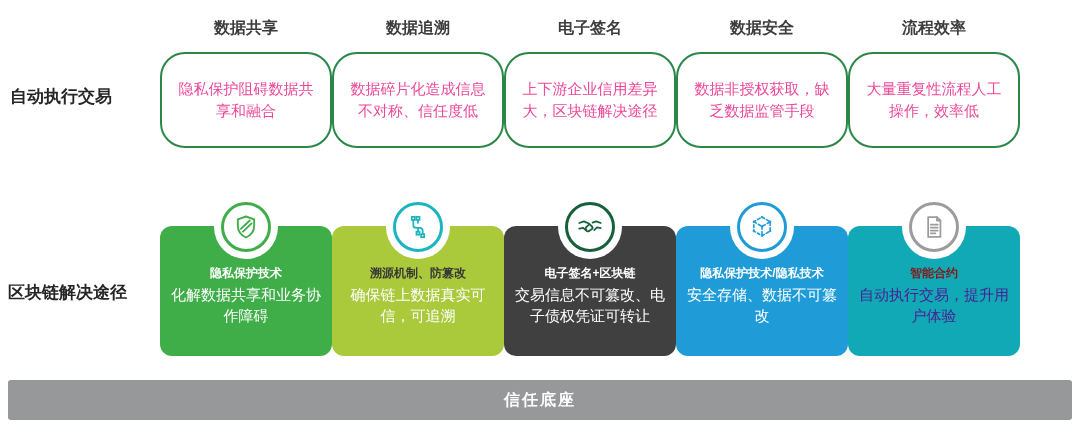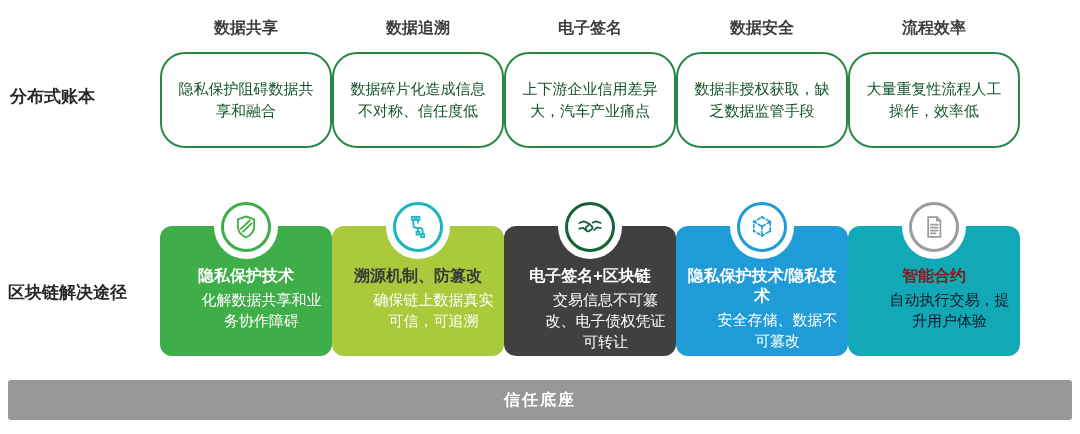--- a/index.html
+++ b/index.html
@@ -13,55 +13,55 @@
     display:grid; grid-template-columns:repeat(5,172px); column-gap:0;
   }
   .col { width:172px; }
   .col-header {
     height:22px; text-align:center; font-size:16px; font-weight:bold;
     color:#3d3d3d; margin-bottom:12px;
   }
   .pain-box {
     height:96px; background:#ffffff; border:2px solid #2A8747; border-radius:25px;
     display:flex; align-items:center; justify-content:center; text-align:center;
-    font-size:15px; color:#14532d; line-height:1.45; padding:4px 10px;
+    font-size:15px; color:#ec4899; line-height:1.45; padding:4px 10px;
   }
   .solution {
     position:relative; margin-top:78px; height:130px; border-radius:12px;
     text-align:center; color:#ffffff; padding:40px 8px 6px 8px;
   }
   .icon-disc {
     position:absolute; top:-31px; left:50%; transform:translateX(-50%);
     width:64px; height:64px; border-radius:50%; background:#ffffff;
     display:flex; align-items:center; justify-content:center;
   }
   .icon-ring {
     width:50px; height:50px; border-radius:50%; border:3px solid currentColor;
     display:flex; align-items:center; justify-content:center; background:#fff;
   }
   .icon-ring svg { display:block; }
-  .sol-title { font-size:16px; font-weight:bold; line-height:1.25; margin-bottom:3px; }
-  .sol-body { font-size:15px; line-height:1.4;margin-left:31px; }
+  .sol-title { font-size:12px; font-weight:bold; line-height:1.25; margin-bottom:3px; }
+  .sol-body { font-size:15px; line-height:1.4; }
   .row-label {
     position:absolute; font-weight:bold; color:#262626; font-size:17px; white-space:nowrap;
   }
   .row-label.pain { left:10px; top:85px; }
   .row-label.solution-label { left:8px; top:281px; }
   .footer-bar {
     position:absolute; left:8px; top:380px; width:1064px; height:40px;
     border-radius:3px; display:flex; align-items:center; justify-content:center;
     color:#ffffff; font-size:16px; font-weight:bold; letter-spacing:2px;
   }
 </style>
 </head>
 <body>
 
 <div class="canvas">
 
-  <div class="row-label pain">分布式账本</div>
+  <div class="row-label pain">自动执行交易</div>
   <div class="row-label solution-label">区块链解决途径</div>
 
   <div class="grid">
 
     <div class="col">
       <div class="col-header">数据共享</div>
       <div class="pain-box">
         <span>隐私保护阻碍数据共享和融合</span>
       </div>
       <div class="solution" style="background-color: rgb(63, 174, 73);">
@@ -99,21 +99,21 @@
           </div>
         </div>
         <div class="sol-title" style="color: rgb(55, 55, 55);">溯源机制、防篡改</div>
         <div class="sol-body" style="color: rgb(255, 255, 255);">确保链上数据真实可信，可追溯</div>
       </div>
     </div>
 
     <div class="col">
       <div class="col-header">电子签名</div>
       <div class="pain-box">
-        <span>上下游企业信用差异大，汽车产业痛点</span>
+        <span>上下游企业信用差异大，区块链解决途径</span>
       </div>
       <div class="solution" style="background-color: #404040;">
         <div class="icon-disc">
           <div class="icon-ring" style="color: rgb(21, 97, 58);">
             <svg width="28" height="28" viewBox="0 0 24 24" fill="none" stroke="currentColor" stroke-width="1.5" stroke-linecap="round" stroke-linejoin="round">
               <path d="M2.8 8.6 L6.8 7.2 L11 9 L13.8 11.6"></path>
               <path d="M21.2 8.6 L17.4 7.2 L14.2 8.2"></path>
               <path d="M2.8 13.4 L6.2 12.8 L9 15.4 C9.6 16 10.6 16 11.1 15.4"></path>
               <path d="M13.8 11.6 C14.5 12.3 14.4 13.3 13.7 13.8 L11.1 15.4"></path>
               <path d="M10.9 10.2 L8.7 12.2 C8.1 12.8 8.2 13.7 8.9 14.1"></path>
@@ -163,21 +163,21 @@
         <div class="icon-disc">
           <div class="icon-ring" style="color: rgb(156, 156, 158);">
             <svg width="28" height="28" viewBox="0 0 24 24" fill="none" stroke="currentColor" stroke-width="1.5" stroke-linecap="round" stroke-linejoin="round">
               <path d="M7 3.5 H14.5 L17.5 6.5 V20.5 H7 Z"></path>
               <path d="M14.5 3.5 V6.5 H17.5"></path>
               <path d="M9.3 10 H15.2 M9.3 12.5 H15.2 M9.3 15 H15.2 M9.3 17.5 H13.2"></path>
             </svg>
           </div>
         </div>
         <div class="sol-title" style="color: #7f1d1d;">智能合约</div>
-        <div class="sol-body" style="color: #0f172a;">自动执行交易，提升用户体验</div>
+        <div class="sol-body" style="color: #4c1d95;">自动执行交易，提升用户体验</div>
       </div>
     </div>
 
   </div>
 
   <div class="footer-bar" style="background-color: rgb(151, 152, 154);">信任底座</div>
 
 </div>
 
 </body></html>

